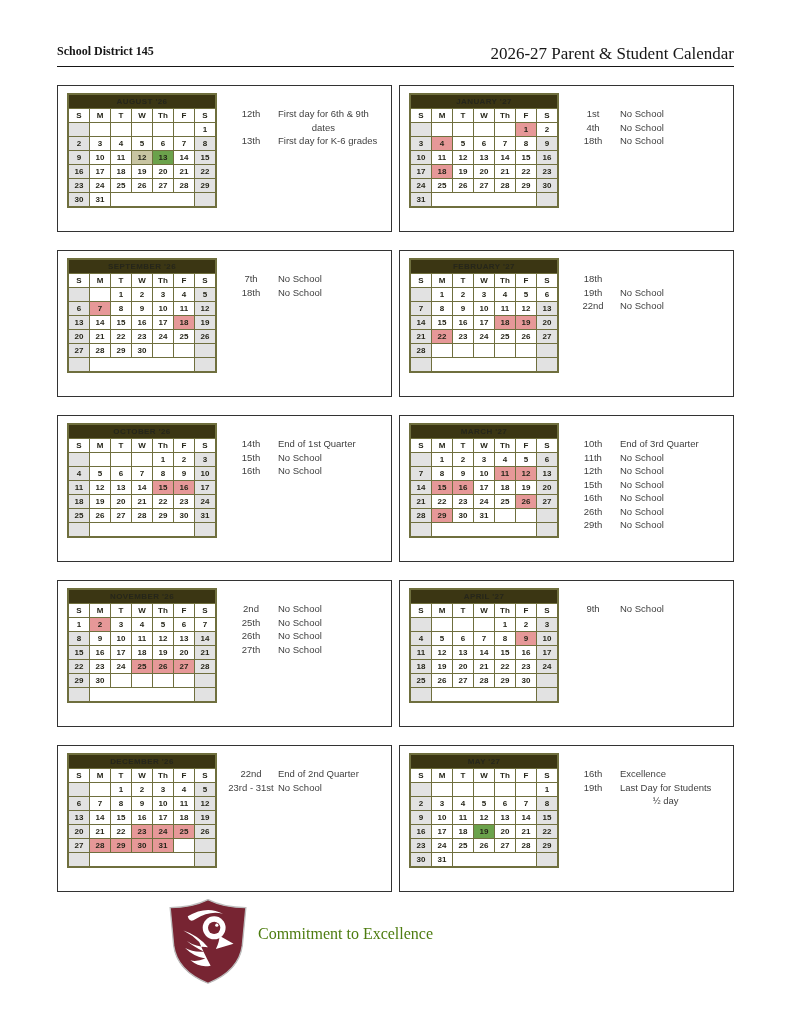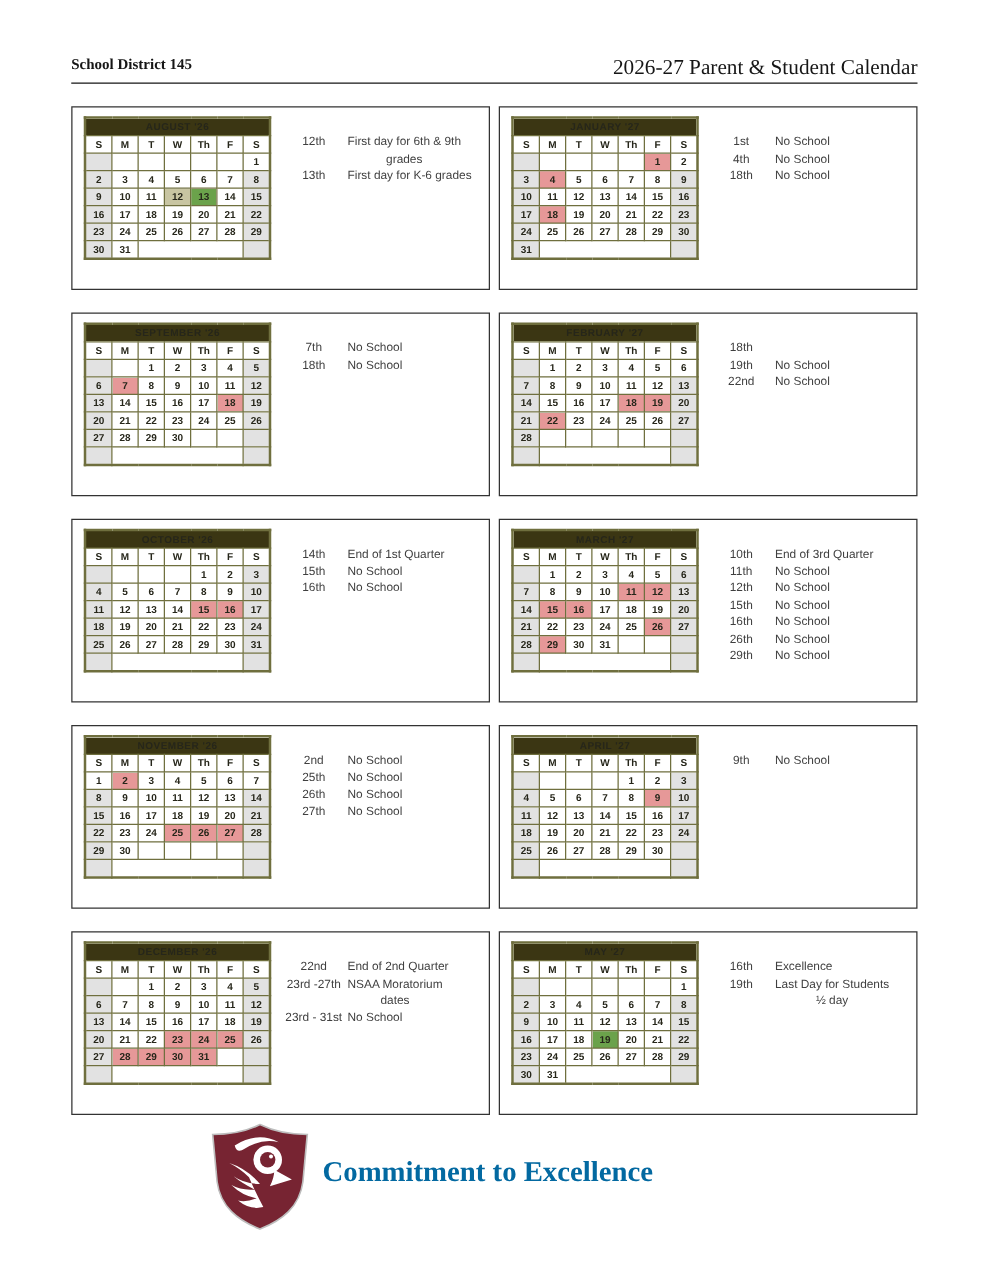--- a/index.html
+++ b/index.html
@@ -50,21 +50,21 @@
     position:absolute;left:166px;top:21px;right:6px;
     font-size:9.5px;color:#3f3f3f;line-height:13.5px;text-align:center;
   }
   .note{display:flex;}
   .note .nd{width:54px;flex-shrink:0;white-space:nowrap;}
   .note .nl div{white-space:nowrap;}
   
   .logo{position:absolute;left:164px;top:897px;width:88px;height:88px;}
   .tagline{
     position:absolute;left:258px;top:925px;
-    font-family:"Liberation Serif", serif;font-weight:bold;font-size:23px;color:#0369a1;
+    font-family:"Liberation Serif", serif;font-weight:normal;font-size:16px;color:#4d7c0f;
   }
 </style>
 </head>
 <body>
 
 <div class="hdr-left">School District 145</div>
 <div class="hdr-right">2026-27 Parent &amp; Student Calendar</div>
 <div class="hdr-rule"></div>
 
 <div>
@@ -134,21 +134,21 @@
             <td colspan="4" class="wd"></td>
             <td class="we"></td>
           </tr>
         </tbody>
       </table>
       <div class="notes">
         <div class="note">
           <div class="nd">12th</div>
           <div class="nl">
             <div>First day for 6th &amp; 9th</div>
-            <div>grades</div>
+            <div>dates</div>
           </div>
         </div>
         <div class="note">
           <div class="nd">13th</div>
           <div class="nl">
             <div>First day for K-6 grades</div>
           </div>
         </div>
       </div>
     </div>
@@ -842,27 +842,20 @@
             <td colspan="5" class="wd"></td>
             <td class="we"></td>
           </tr>
         </tbody>
       </table>
       <div class="notes">
         <div class="note">
           <div class="nd">22nd</div>
           <div class="nl">
             <div>End of 2nd Quarter</div>
-          </div>
-        </div>
-        <div class="note">
-          <div class="nd">23rd -27th</div>
-          <div class="nl">
-            <div>NSAA Moratorium</div>
-            <div>dates</div>
           </div>
         </div>
         <div class="note">
           <div class="nd">23rd - 31st</div>
           <div class="nl">
             <div>No School</div>
           </div>
         </div>
       </div>
     </div>

